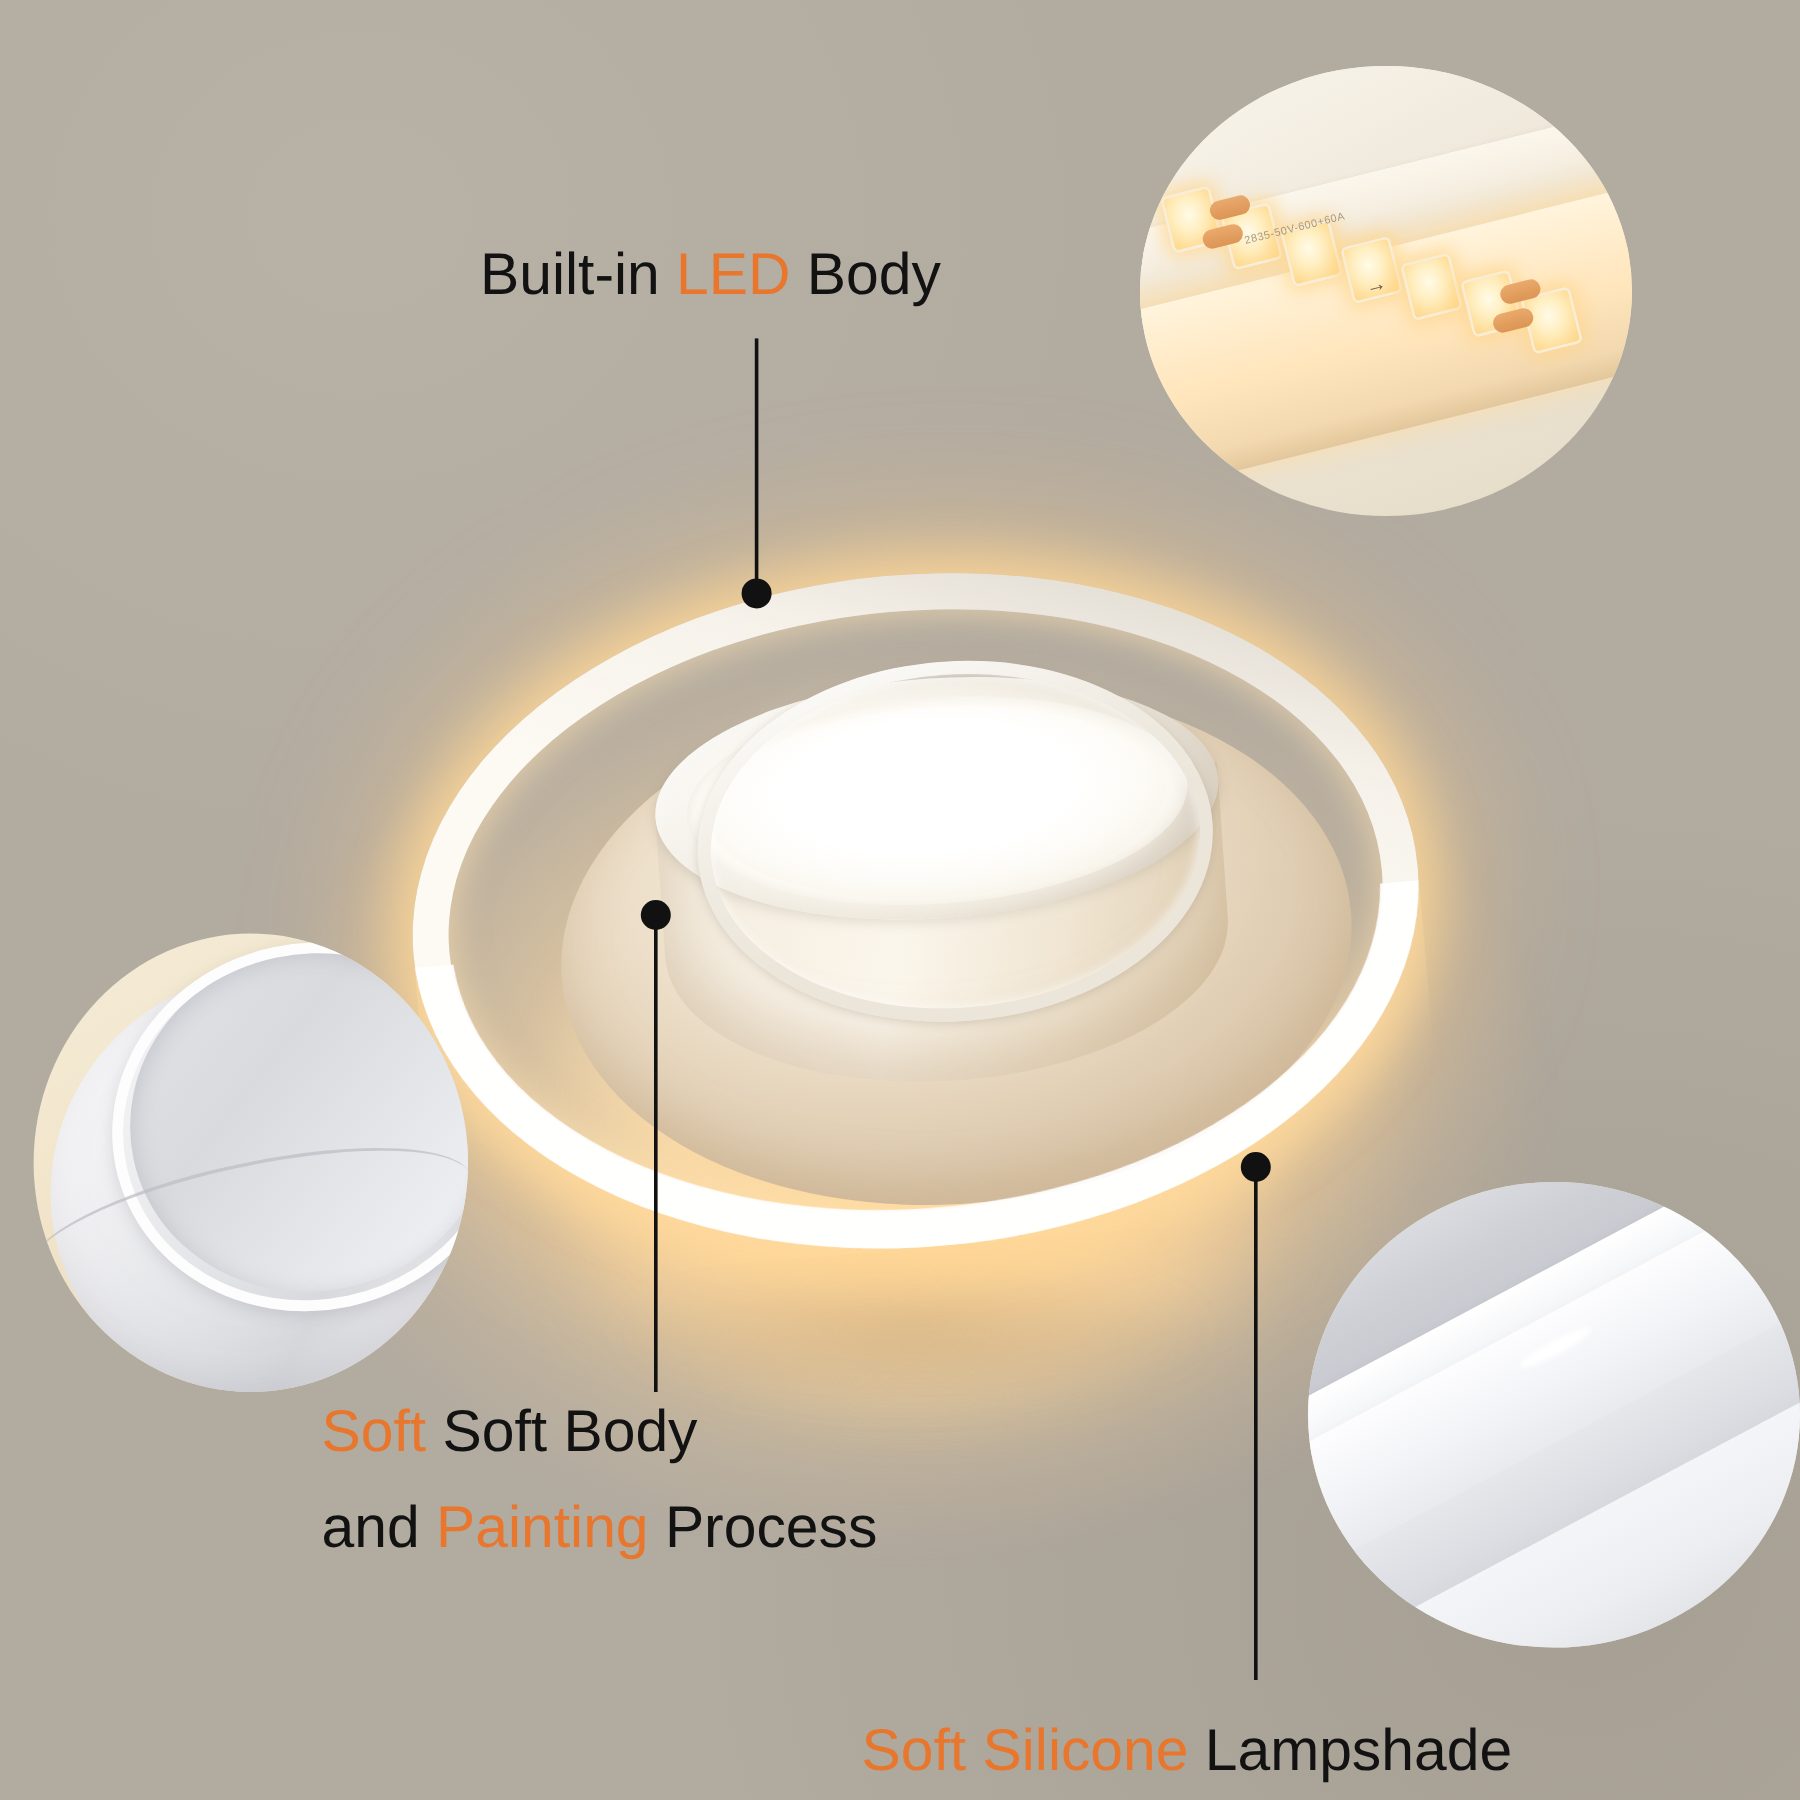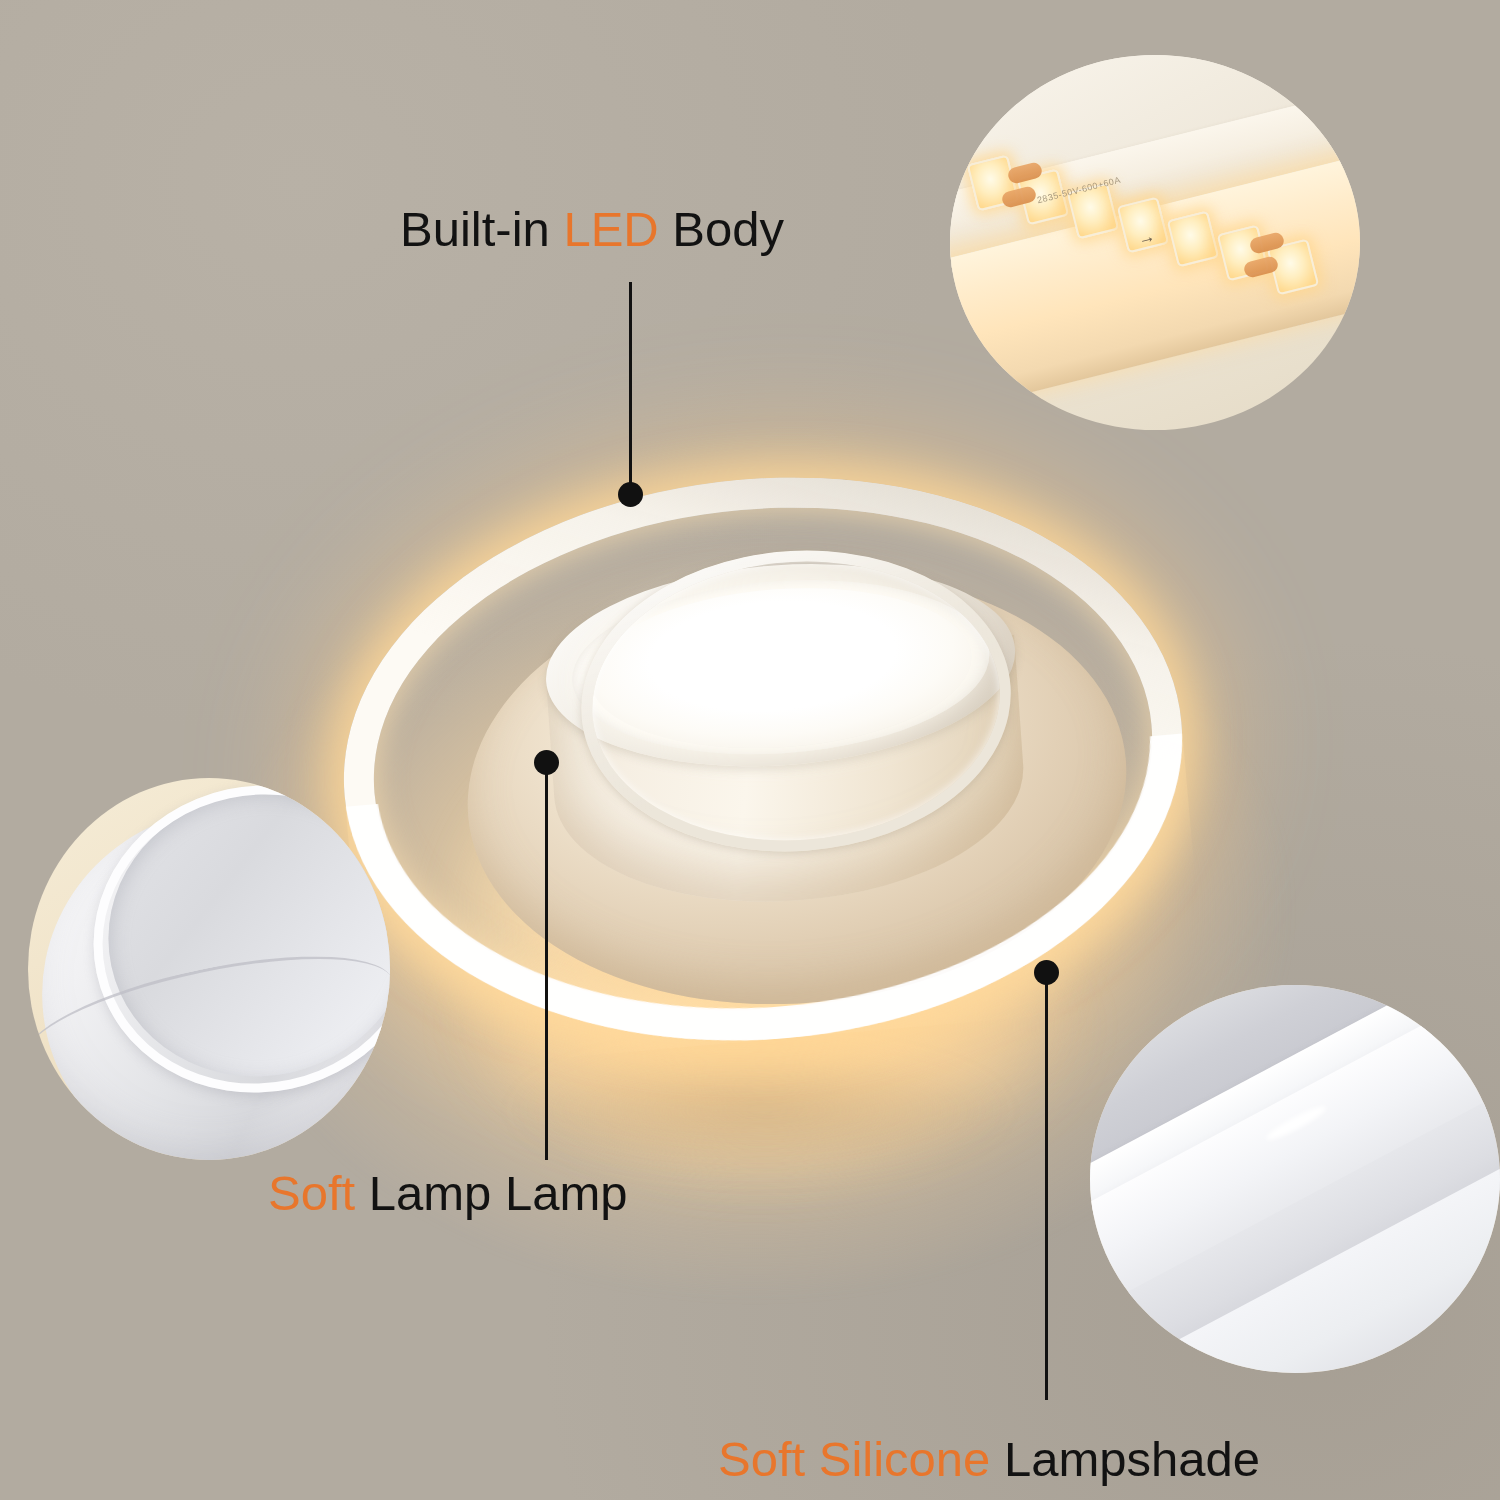--- a/index.html
+++ b/index.html
@@ -289,21 +289,24 @@
 
   <div class="cline" style="left:629px;top:282px;height:212px;"></div>
   <div class="cdot" style="left:618px;top:482px;"></div>
   <div class="label l-led">
     <span>Built-in </span><span class="hl">LED</span><span> Body</span>
   </div>
 
   <div class="cline" style="left:545px;top:770px;height:390px;"></div>
   <div class="cdot" style="left:534px;top:750px;"></div>
   <div class="label l-metal1">
-    <span class="hl">Soft</span><span> Lamp Lamp</span>
+    <span class="hl">Soft</span><span> Soft Body</span>
+  </div>
+  <div class="label l-metal2">
+    <span>and </span><span class="hl">Painting</span><span> Process</span>
   </div>
 
   <div class="cline" style="left:1045px;top:980px;height:420px;"></div>
   <div class="cdot" style="left:1034px;top:960px;"></div>
   <div class="label l-sil">
     <span class="hl">Soft Silicone</span><span> Lampshade</span>
   </div>
 
 </div>
 

